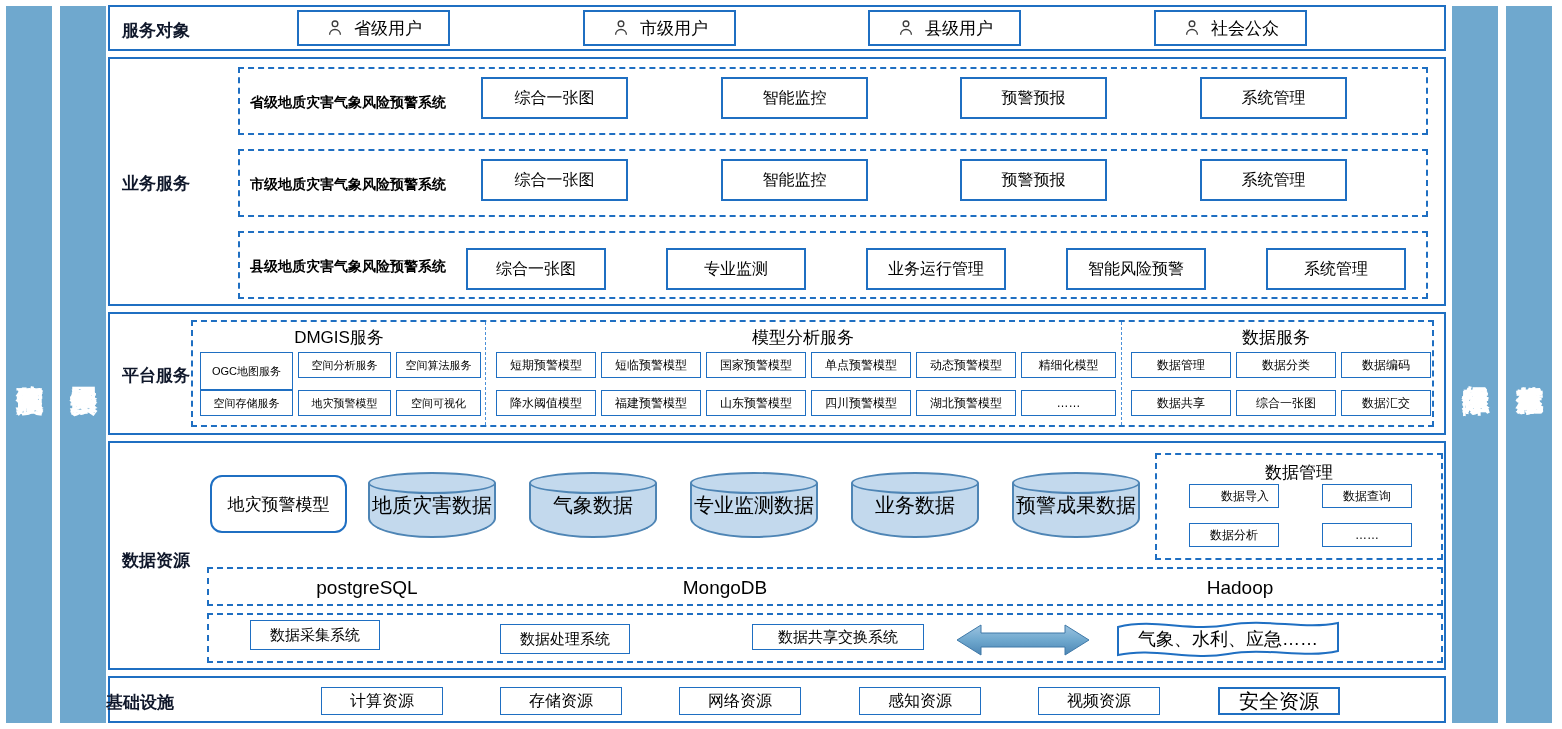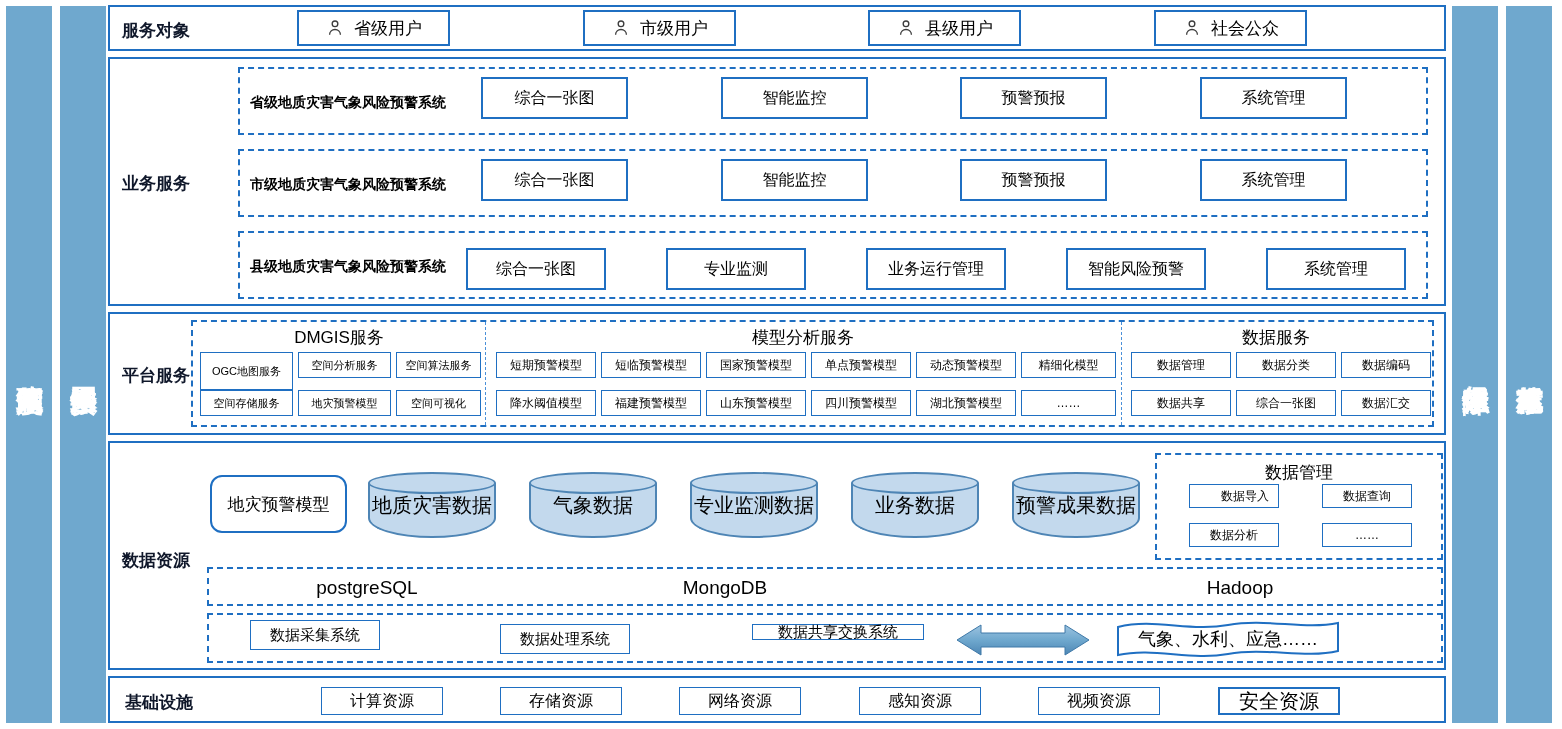--- a/index.html
+++ b/index.html
@@ -321,21 +321,21 @@
   <div class="box thin xs" style="left:1322px;top:523px;width:90px;height:24px;">……</div>
 
   <div class="dashgroup" style="left:207px;top:567px;width:1236px;height:39px;"></div>
   <div class="bandtext" style="left:207px;top:577px;width:320px;">postgreSQL</div>
   <div class="bandtext" style="left:605px;top:577px;width:240px;">MongoDB</div>
   <div class="bandtext" style="left:1120px;top:577px;width:240px;">Hadoop</div>
 
   <div class="dashgroup" style="left:207px;top:613px;width:1236px;height:50px;"></div>
   <div class="box thin" style="left:250px;top:620px;width:130px;height:30px;font-size:15px;">数据采集系统</div>
   <div class="box thin" style="left:500px;top:624px;width:130px;height:30px;font-size:15px;">数据处理系统</div>
-  <div class="box thin" style="left:752px;top:624px;width:172px;height:16px;font-size:15px;font-family:Liberation Serif, serif;">数据共享交换系统</div>
+  <div class="box thin" style="left:752px;top:624px;width:172px;height:26px;font-size:15px;font-family:Liberation Serif, serif;">数据共享交换系统</div>
 
   <div class="dblarrow" style="left:955px;top:622px;width:136px;height:36px;">
     <svg width="136" height="36" viewBox="0 0 136 36">
       <defs>
         <linearGradient id="arrGrad" x1="0" y1="0" x2="0" y2="1">
           <stop offset="0%" stop-color="#9CC3E0"></stop>
           <stop offset="50%" stop-color="#6FA8CE"></stop>
           <stop offset="100%" stop-color="#4D86B4"></stop>
         </linearGradient>
       </defs>
@@ -344,21 +344,21 @@
   </div>
 
   <div class="wavedoc" style="left:1114px;top:618px;width:228px;height:42px;">
     <svg width="228" height="42" viewBox="0 0 228 42" preserveAspectRatio="none">
       <path d="M4,9 C40,0 76,14 114,7 C152,0 190,12 224,5 L224,33 C190,41 152,29 114,36 C76,43 40,29 4,37 Z" fill="#ffffff" stroke="#1F6FC2" stroke-width="2"></path>
     </svg>
     <div class="wd-label">气象、水利、应急……</div>
   </div>
 
   <div class="section" style="left:108px;top:676px;width:1338px;height:47px;"></div>
-  <div class="sec-label" style="left:125px;top:691px;">基础设施</div>
+  <div class="sec-label" style="left:106px;top:691px;">基础设施</div>
 
   <div class="box thin" style="left:321px;top:687px;width:122px;height:28px;font-size:16px;">计算资源</div>
   <div class="box thin" style="left:500px;top:687px;width:122px;height:28px;font-size:16px;">存储资源</div>
   <div class="box thin" style="left:679px;top:687px;width:122px;height:28px;font-size:16px;">网络资源</div>
   <div class="box thin" style="left:859px;top:687px;width:122px;height:28px;font-size:16px;">感知资源</div>
   <div class="box thin" style="left:1038px;top:687px;width:122px;height:28px;font-size:16px;">视频资源</div>
   <div class="box" style="left:1218px;top:687px;width:122px;height:28px;font-size:20px;">安全资源</div>
 
 </div>
 

